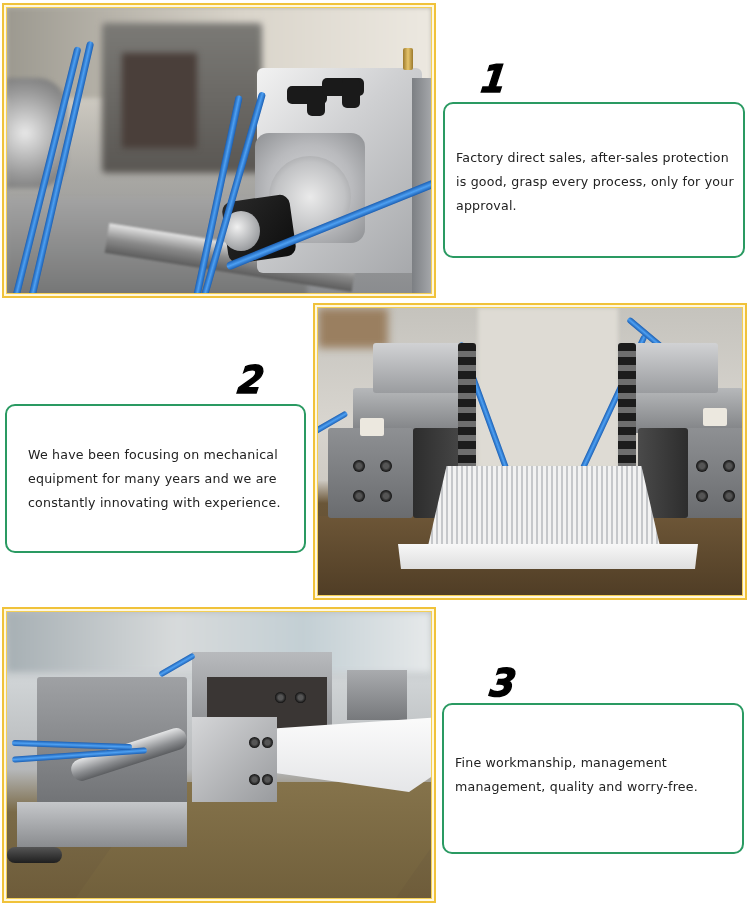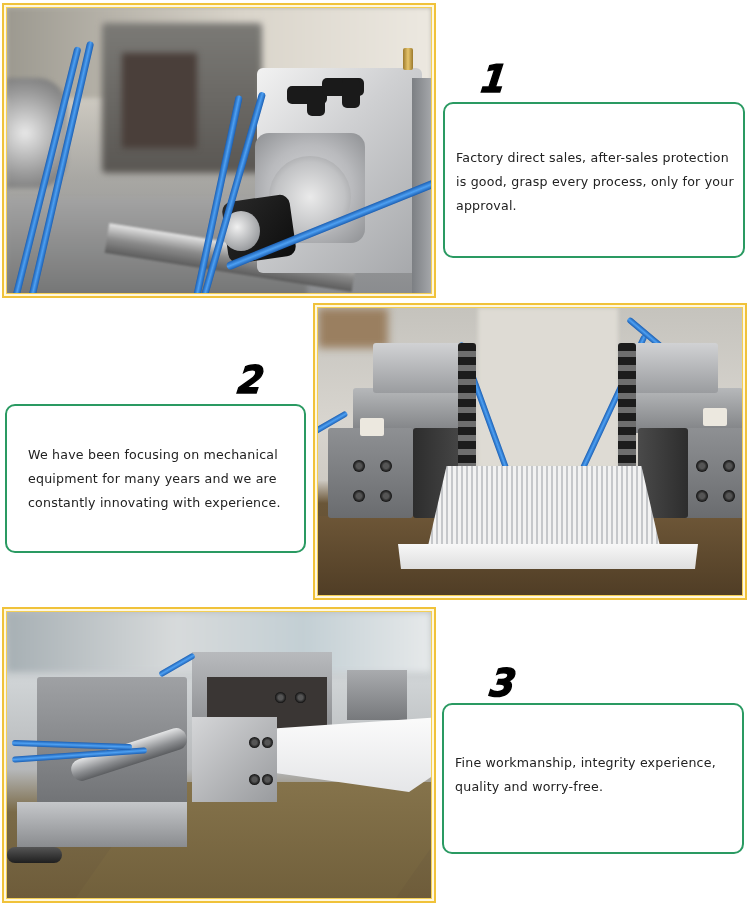--- a/index.html
+++ b/index.html
@@ -215,14 +215,14 @@
     <div class="bolt" style="left:268px;top:80px;"></div>
     <div class="bolt" style="left:288px;top:80px;"></div>
     <div class="rod"></div>
     <div class="tube" style="left:5px;top:140px;width:135px;transform:rotate(-4deg);"></div>
     <div class="tube" style="left:5px;top:130px;width:120px;transform:rotate(2deg);"></div>
     <div class="tube" style="left:150px;top:50px;width:40px;transform:rotate(-30deg);"></div>
   </div>
 </div>
 <div class="num num-3">3</div>
 <div class="card card-3">
-  <p style="width:292px">Fine workmanship, integrity experience, quality and worry-free.</p>
+  <p style="width:292px">Fine workmanship, management management, quality and worry-free.</p>
 </div>
 
 </body></html>

